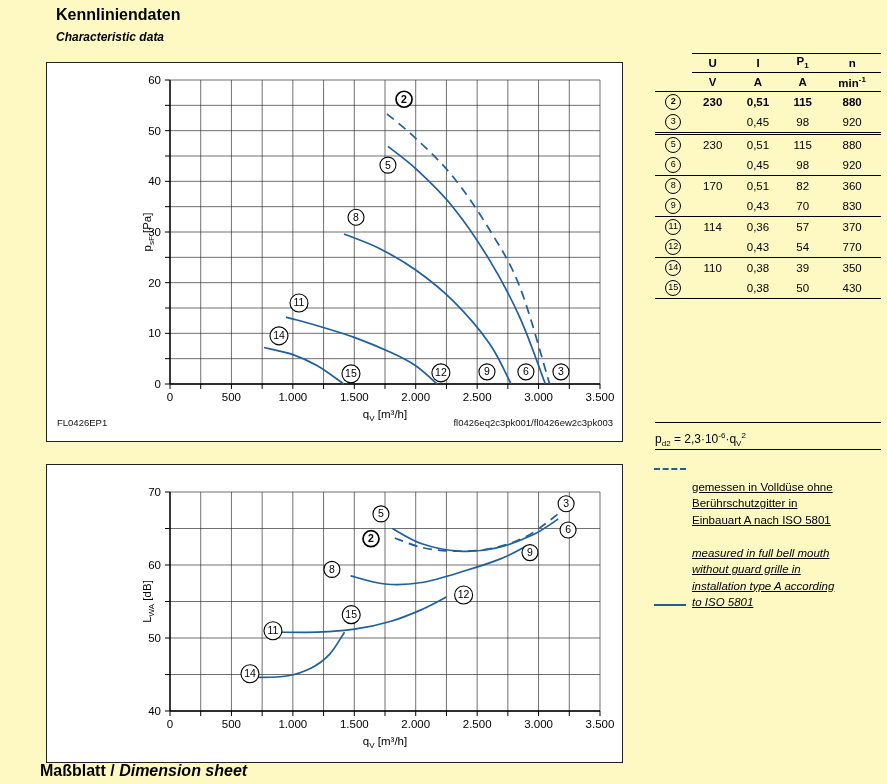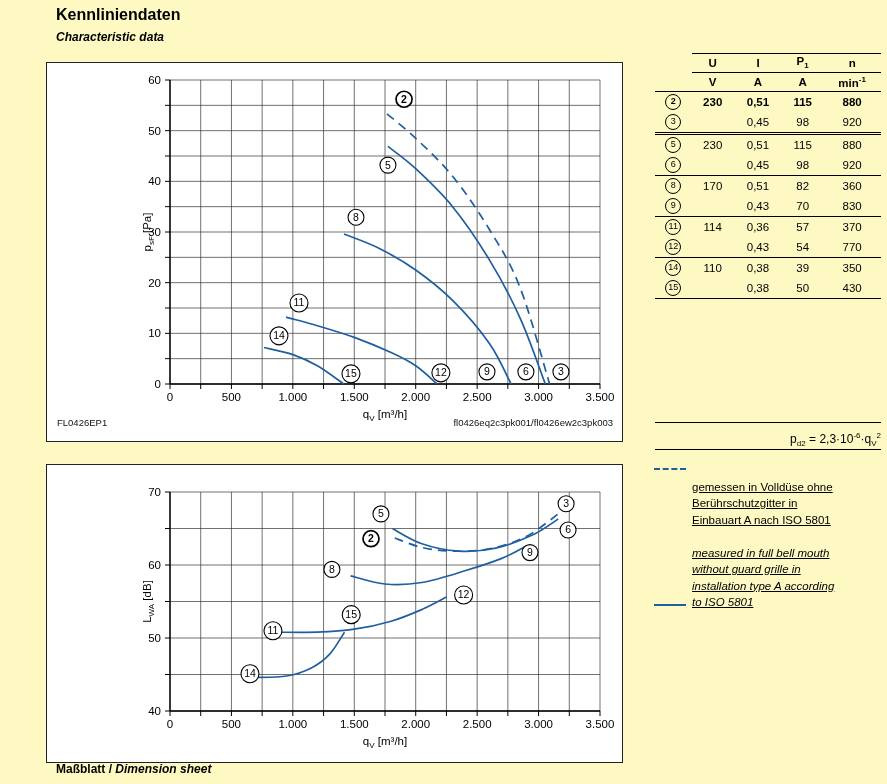--- a/index.html
+++ b/index.html
@@ -19,29 +19,29 @@
   thead tr.h2 td{border-bottom:1.5px solid #000;}
   tbody tr.group td{border-top:1px solid #000;}
   tbody tr.dbl td{border-top:3px double #000;}
   tbody tr:last-child td{border-bottom:1px solid #000;}
   tbody tr.boldrow td{font-weight:bold;}
   .circ{display:inline-block;width:14px;height:14px;border:1px solid #000;border-radius:50%;
         font-size:9px;line-height:13px;text-align:center;font-weight:normal;vertical-align:middle;}
   tr.boldrow .circ{border-width:1.4px;font-weight:bold;}
   sub{font-size:8px;} sup{font-size:8px;}
   .formula{position:absolute;left:655px;top:422px;width:226px;height:26px;line-height:26px;
-           border-top:1px solid #000;border-bottom:1px solid #000;text-align:right;font-size:12px;}
+           border-top:1px solid #000;border-bottom:1px solid #000;text-align:left;font-size:12px;}
   .legend{position:absolute;left:636px;top:462px;width:250px;font-size:11.5px;line-height:16.5px;}
   .legend-item{position:absolute;left:16px;width:250px;text-decoration:underline;}
   .legend-item .swatch{position:absolute;left:2px;top:6px;width:32px;}
   .swatch.dashed{border-top:2px dashed #1F5FA0;}
   .swatch.solid{border-top:2px solid #1F5FA0;}
   .legend-item .txt{margin-left:40px;white-space:pre-line;}
   .legend-item .txt .en{font-style:italic;}
-  .footer-title{position:absolute;left:56px;top:762px;font-size:12px;font-weight:bold;}
+  .footer-title{position:absolute;left:40px;top:762px;font-size:16px;font-weight:bold;}
   .footer-title em{font-style:italic;}
 </style>
 </head>
 <body>
 
 <div class="page">
 
   <div class="title-de">Kennliniendaten</div>
   <div class="title-en">Characteristic data</div>
 

